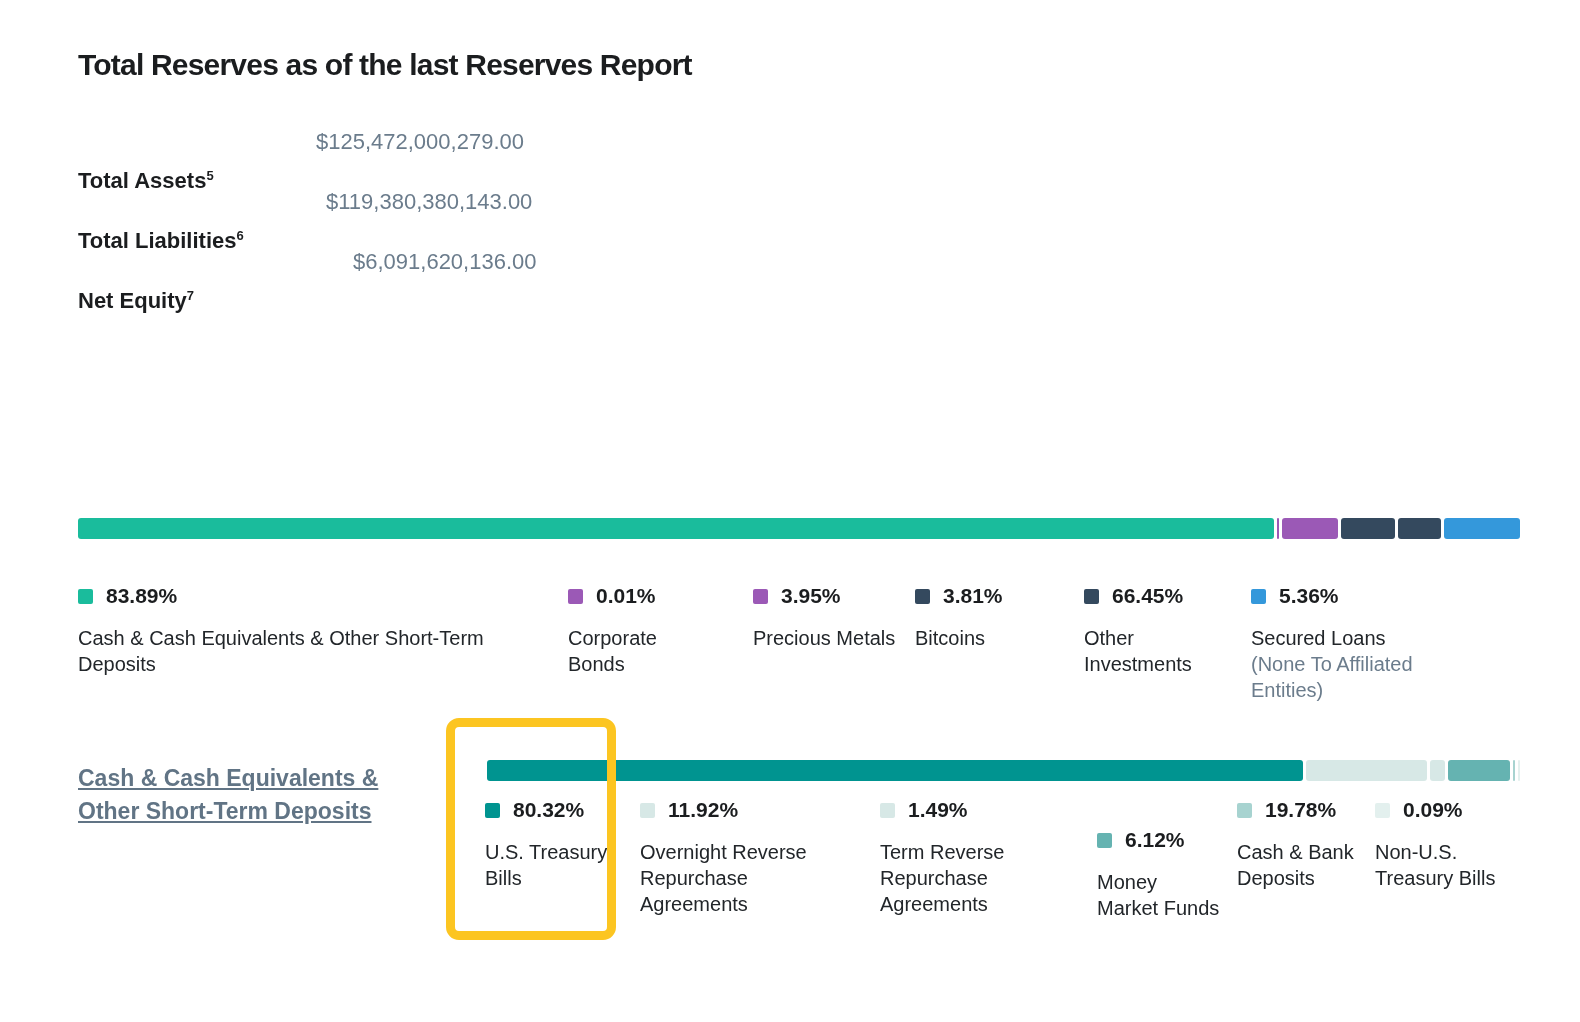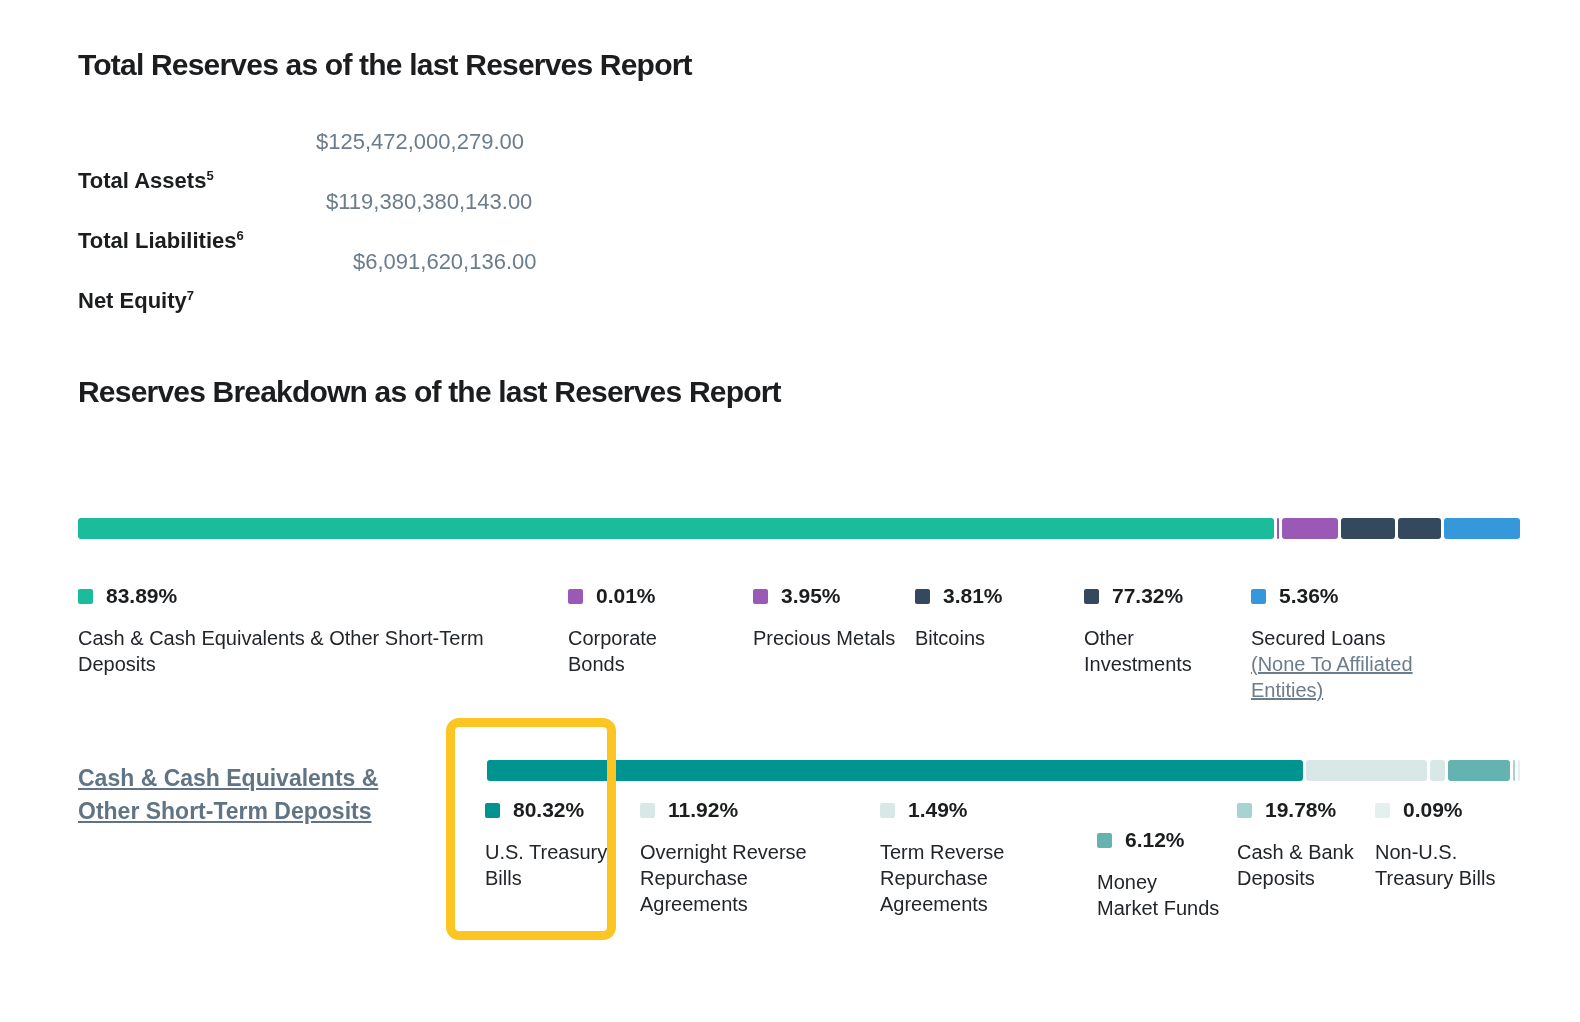--- a/index.html
+++ b/index.html
@@ -112,21 +112,21 @@
     color: #1b1d1f;
     white-space: nowrap;
   }
   .legend-name {
     margin-top: 17px;
     font-size: 20px;
     font-weight: 400;
     color: #22262a;
     line-height: 1.3;
   }
-  .legend-name .muted { color: #6b7c8c; text-decoration: underline; }
+  .legend-name .muted { color: #6b7c8c; }
 
   
   #legend-reserves .legend-item { top: 560px; margin-top: 24px; }
   #li-cash            { left: 78px;   width: 420px; }
   #li-corporate-bonds { left: 568px;  width: 150px; }
   #li-precious-metals { left: 753px;  width: 150px; }
   #li-bitcoins        { left: 915px;  width: 160px; }
   #li-other-invest    { left: 1084px; width: 160px; }
   #li-secured-loans   { left: 1251px; width: 215px; }
 
@@ -182,21 +182,20 @@
   <div class="kv-row" id="row-total-liabilities">
     <div class="kv-label"><span>Total Liabilities</span><sup>6</sup></div>
     <div class="kv-value">$119,380,380,143.00</div>
   </div>
 
   <div class="kv-row" id="row-net-equity">
     <div class="kv-label"><span>Net Equity</span><sup>7</sup></div>
     <div class="kv-value">$6,091,620,136.00</div>
   </div>
 
-  <h1 class="h1" id="breakdown-title">Reserves Breakdown as of the last Reserves Report</h1>
 
   <div class="stacked-bar" id="bar-reserves">
       <div class="seg" title="Cash &amp; Cash Equivalents &amp; Other Short-Term Deposits 83.89%" style="background: rgb(26, 188, 156); flex: 0.838984 0 0px;"></div>
       <div class="seg" title="Corporate Bonds 0.01%" style="background: rgb(155, 89, 182); flex: 0.00010001 0 0px;"></div>
       <div class="seg" title="Precious Metals 3.95%" style="background: rgb(155, 89, 182); flex: 0.039504 0 0px;"></div>
       <div class="seg" title="Bitcoins 3.81%" style="background: rgb(52, 73, 94); flex: 0.0381038 0 0px;"></div>
       <div class="seg" title="Other Investments 2.97%" style="background: rgb(52, 73, 94); flex: 0.029703 0 0px;"></div>
       <div class="seg" title="Secured Loans (None To Affiliated Entities) 5.36%" style="background: rgb(52, 152, 219); flex: 0.0536054 0 0px;"></div>
     </div>
 
@@ -229,21 +228,21 @@
       <div class="legend-head">
         <span class="swatch" style="background: rgb(52, 73, 94);"></span>
         <span class="legend-pct">3.81%</span>
       </div>
       <div class="legend-name">Bitcoins</div>
     </div>
 
     <div class="legend-item" id="li-other-invest">
       <div class="legend-head">
         <span class="swatch" style="background: rgb(52, 73, 94);"></span>
-        <span class="legend-pct">77.32%</span>
+        <span class="legend-pct">66.45%</span>
       </div>
       <div class="legend-name">Other Investments</div>
     </div>
 
     <div class="legend-item" id="li-secured-loans">
       <div class="legend-head">
         <span class="swatch" style="background: rgb(52, 152, 219);"></span>
         <span class="legend-pct">5.36%</span>
       </div>
       <div class="legend-name"><span>Secured Loans</span><br><span class="muted">(None To Affiliated Entities)</span></div>

